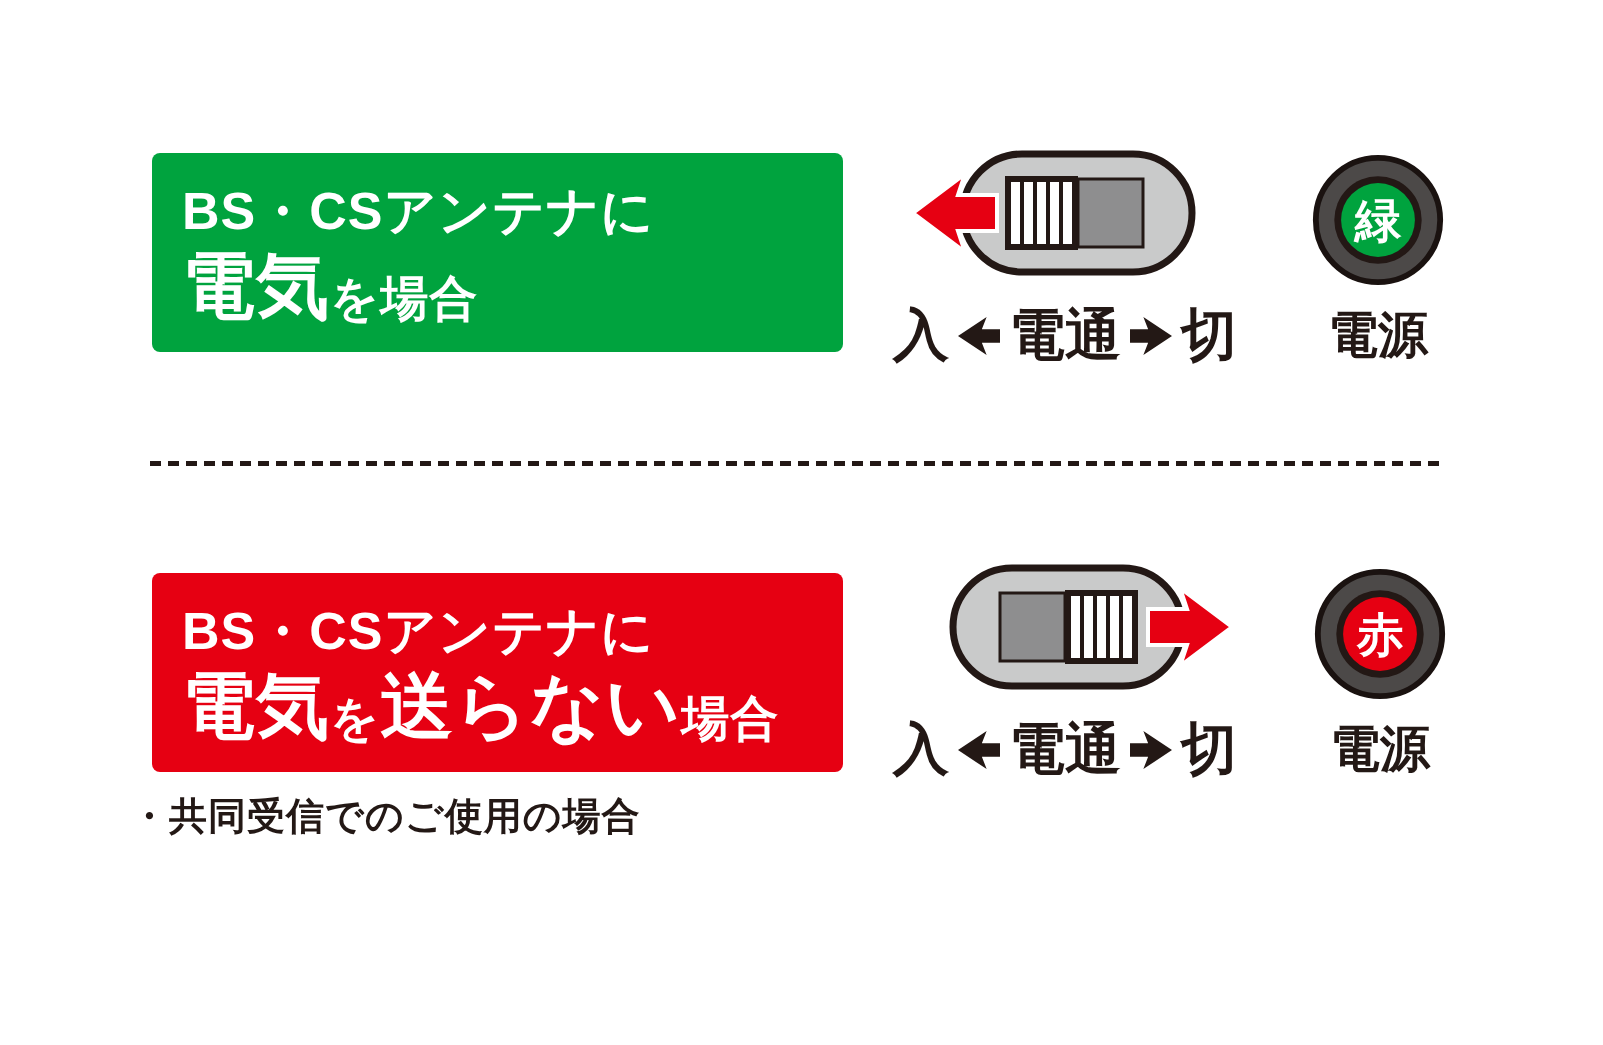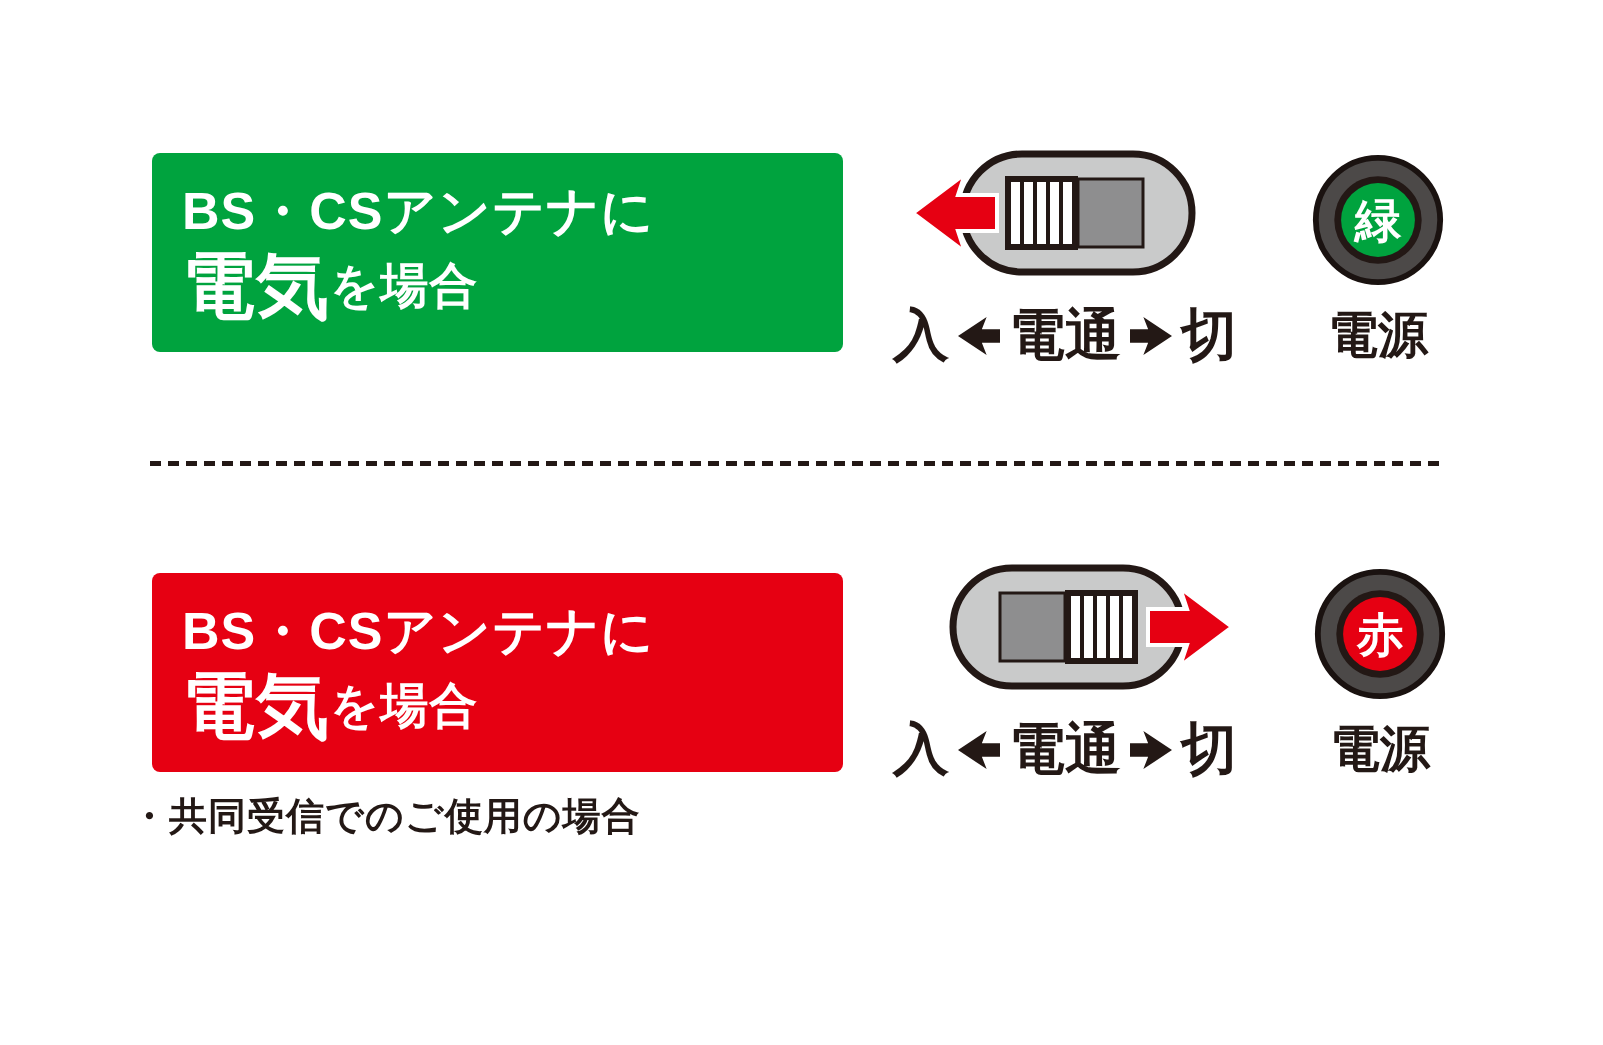--- a/index.html
+++ b/index.html
@@ -13,21 +13,21 @@
   .canvas { position: relative; width: 1603px; height: 1045px; background: #fff; }
 
   
   .case-box {
     position: absolute; left: 152px; width: 691px; height: 199px;
     border-radius: 8px; color: #fff; padding: 30px 0 0 30px;
   }
   .case-box.send { top: 153px; }
   .case-box.nosend { top: 573px; }
   .case-line1 { font-size: 52px; font-weight: 700; line-height: 1.1; letter-spacing: 1px; }
-  .case-line2 { display: flex; align-items: center; margin-top: 8px; line-height: 1.05; }
+  .case-line2 { display: flex; align-items: flex-end; margin-top: 8px; line-height: 1.05; }
   .case-line2 .big { font-size: 73px; font-weight: 700; letter-spacing: 1px; }
   .case-line2 .small { font-size: 48px; font-weight: 700; letter-spacing: 1px; }
 
   
   .switch-fig { position: absolute; width: 340px; height: 130px; }
   .switch-fig.send { left: 905px; top: 149px; }
   .switch-fig.nosend { left: 900px; top: 563px; }
 
   
   .switch-label {
@@ -114,20 +114,21 @@
   </div>
   <div class="led-label send">電源</div>
 
   <div class="divider"></div>
 
   <div class="case-box nosend" style="background-color: rgb(230, 0, 18);">
     <div class="case-line1">BS・CSアンテナに</div>
     <div class="case-line2">
       <span class="big">電気</span>
       <span class="small">を</span>
+      <span class="big">送らない</span>
       <span class="small">場合</span>
     </div>
   </div>
 
   <div class="switch-fig nosend">
     <svg width="340" height="130" viewBox="0 0 340 130">
       <rect x="53" y="5" width="229" height="118" rx="59" ry="59" stroke="#231815" stroke-width="7" fill="#C9CACA"></rect>
       <rect x="100" y="30" width="65" height="68" stroke="#231815" stroke-width="3" fill="#8E8E8F"></rect>
       <rect x="165" y="27" width="73" height="74" fill="#231815"></rect>
       <g fill="#FFFFFF">

